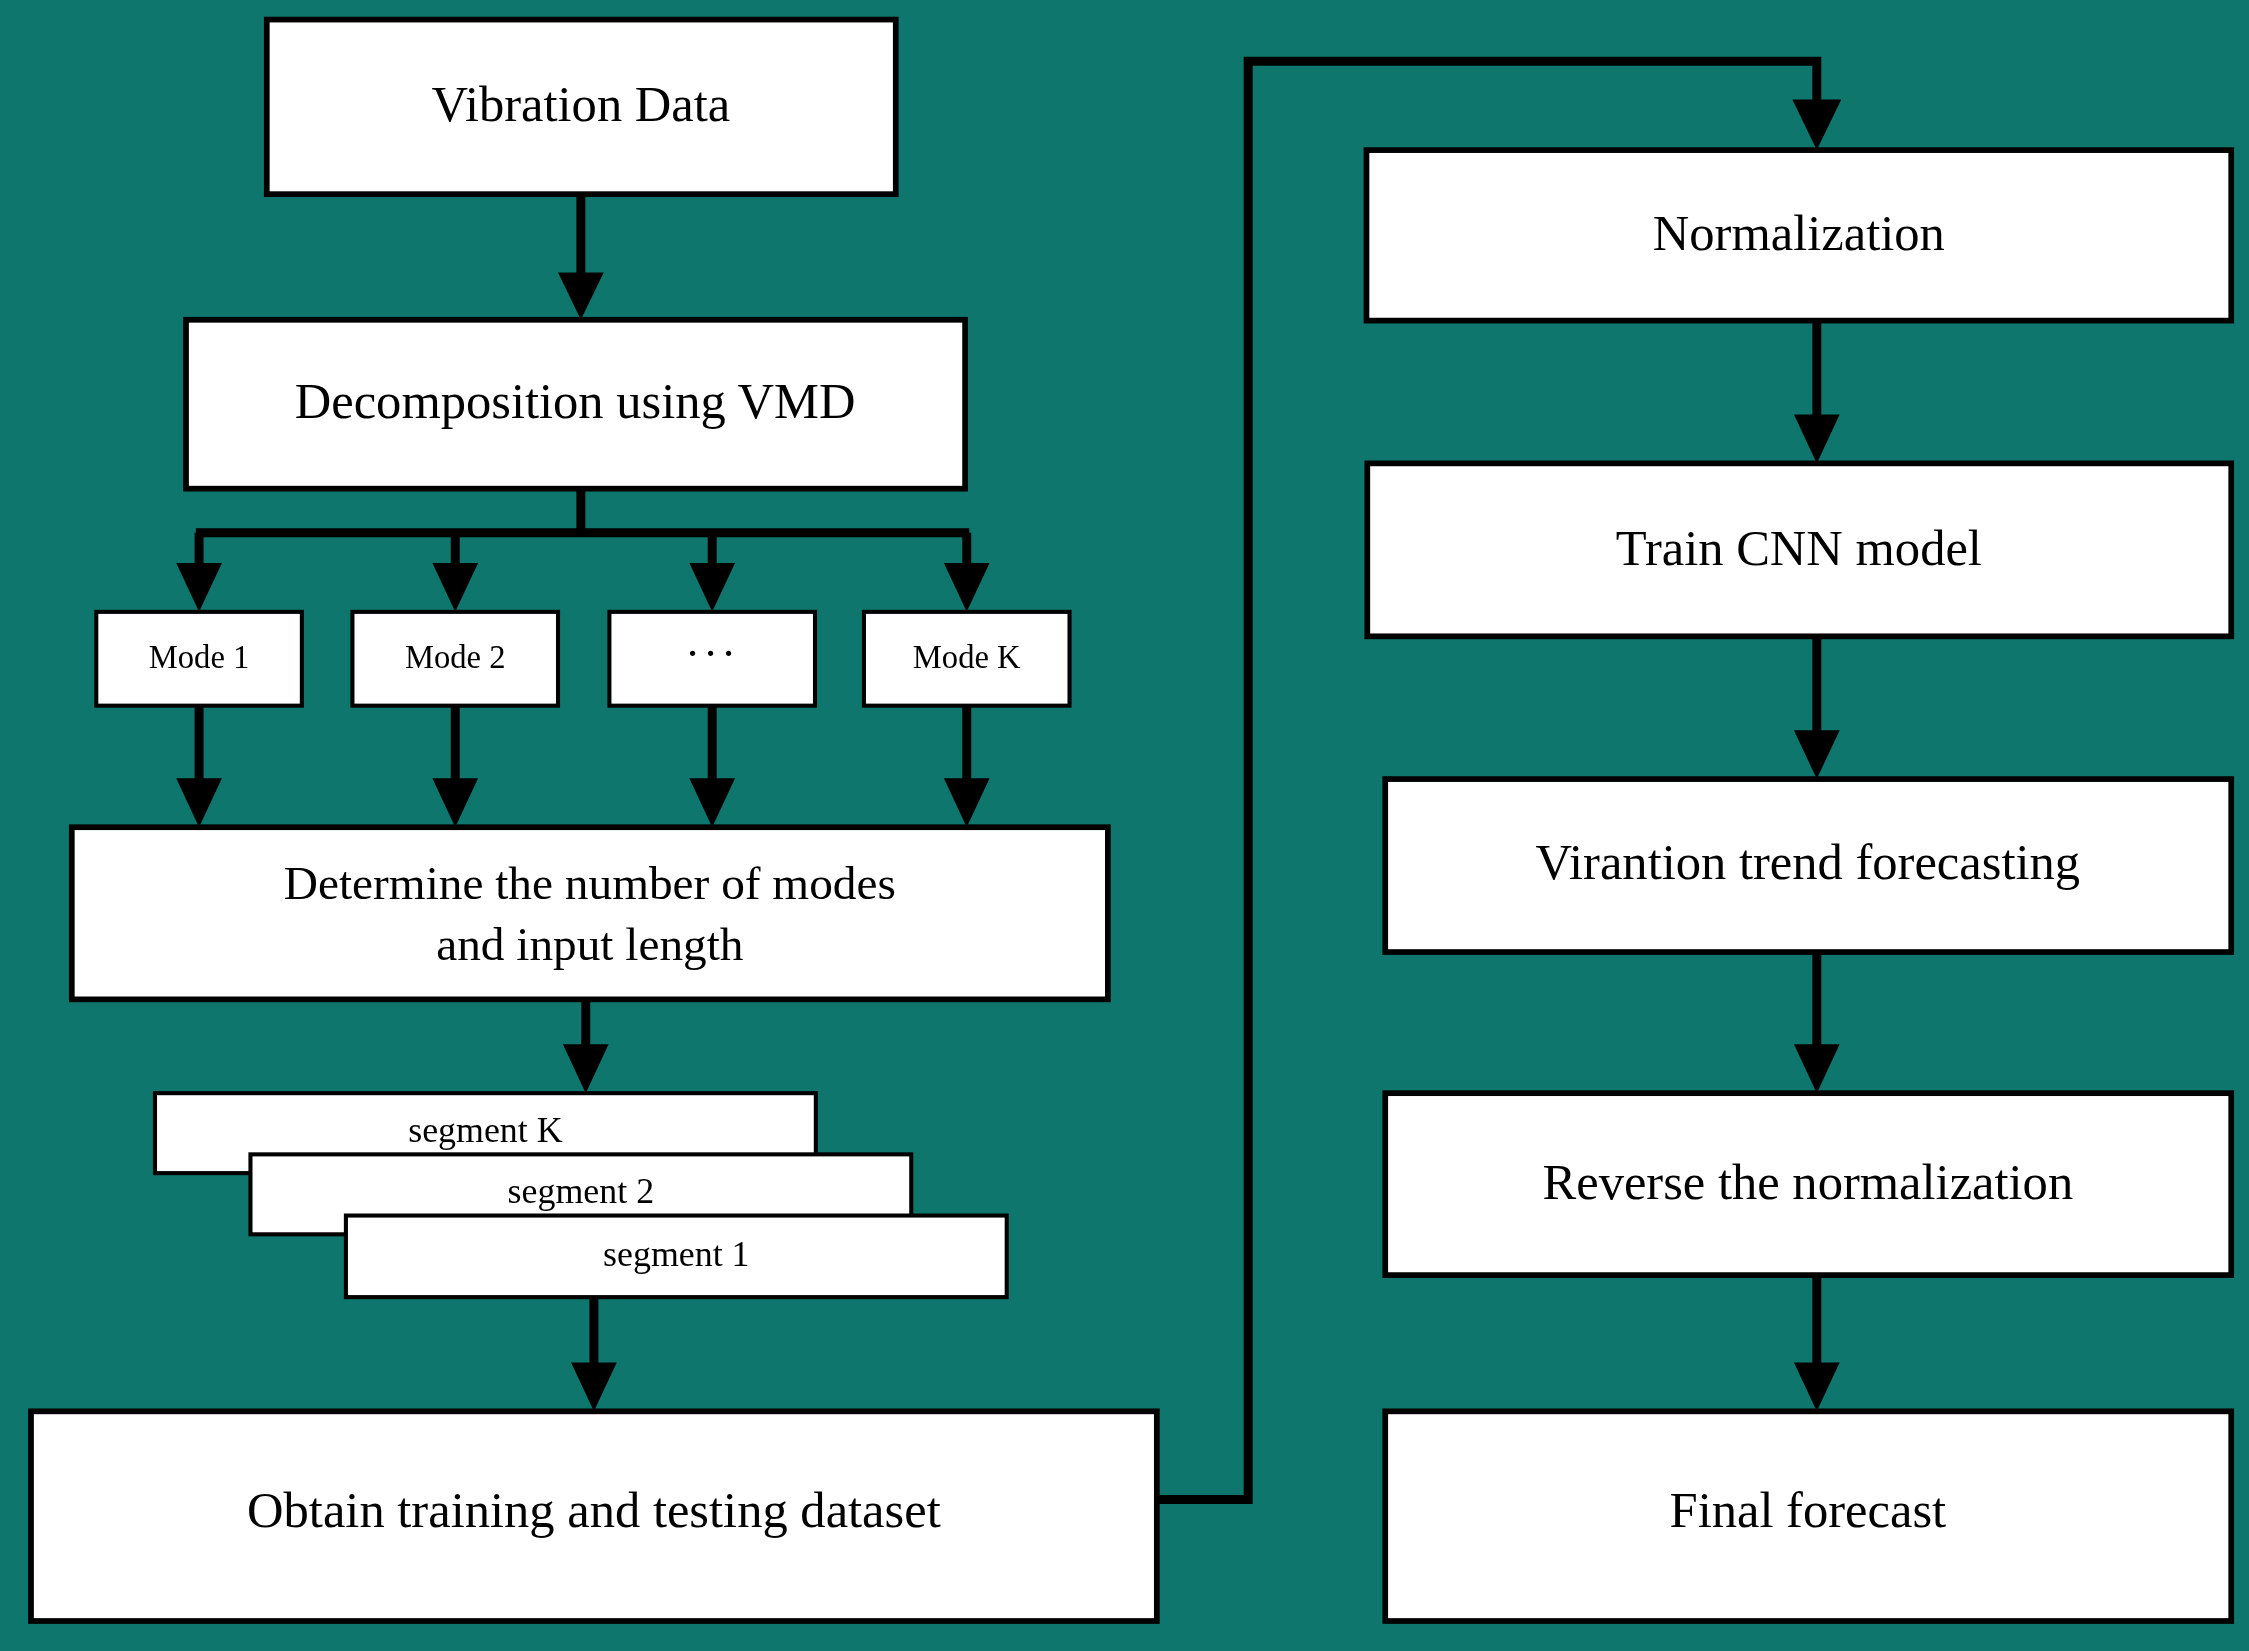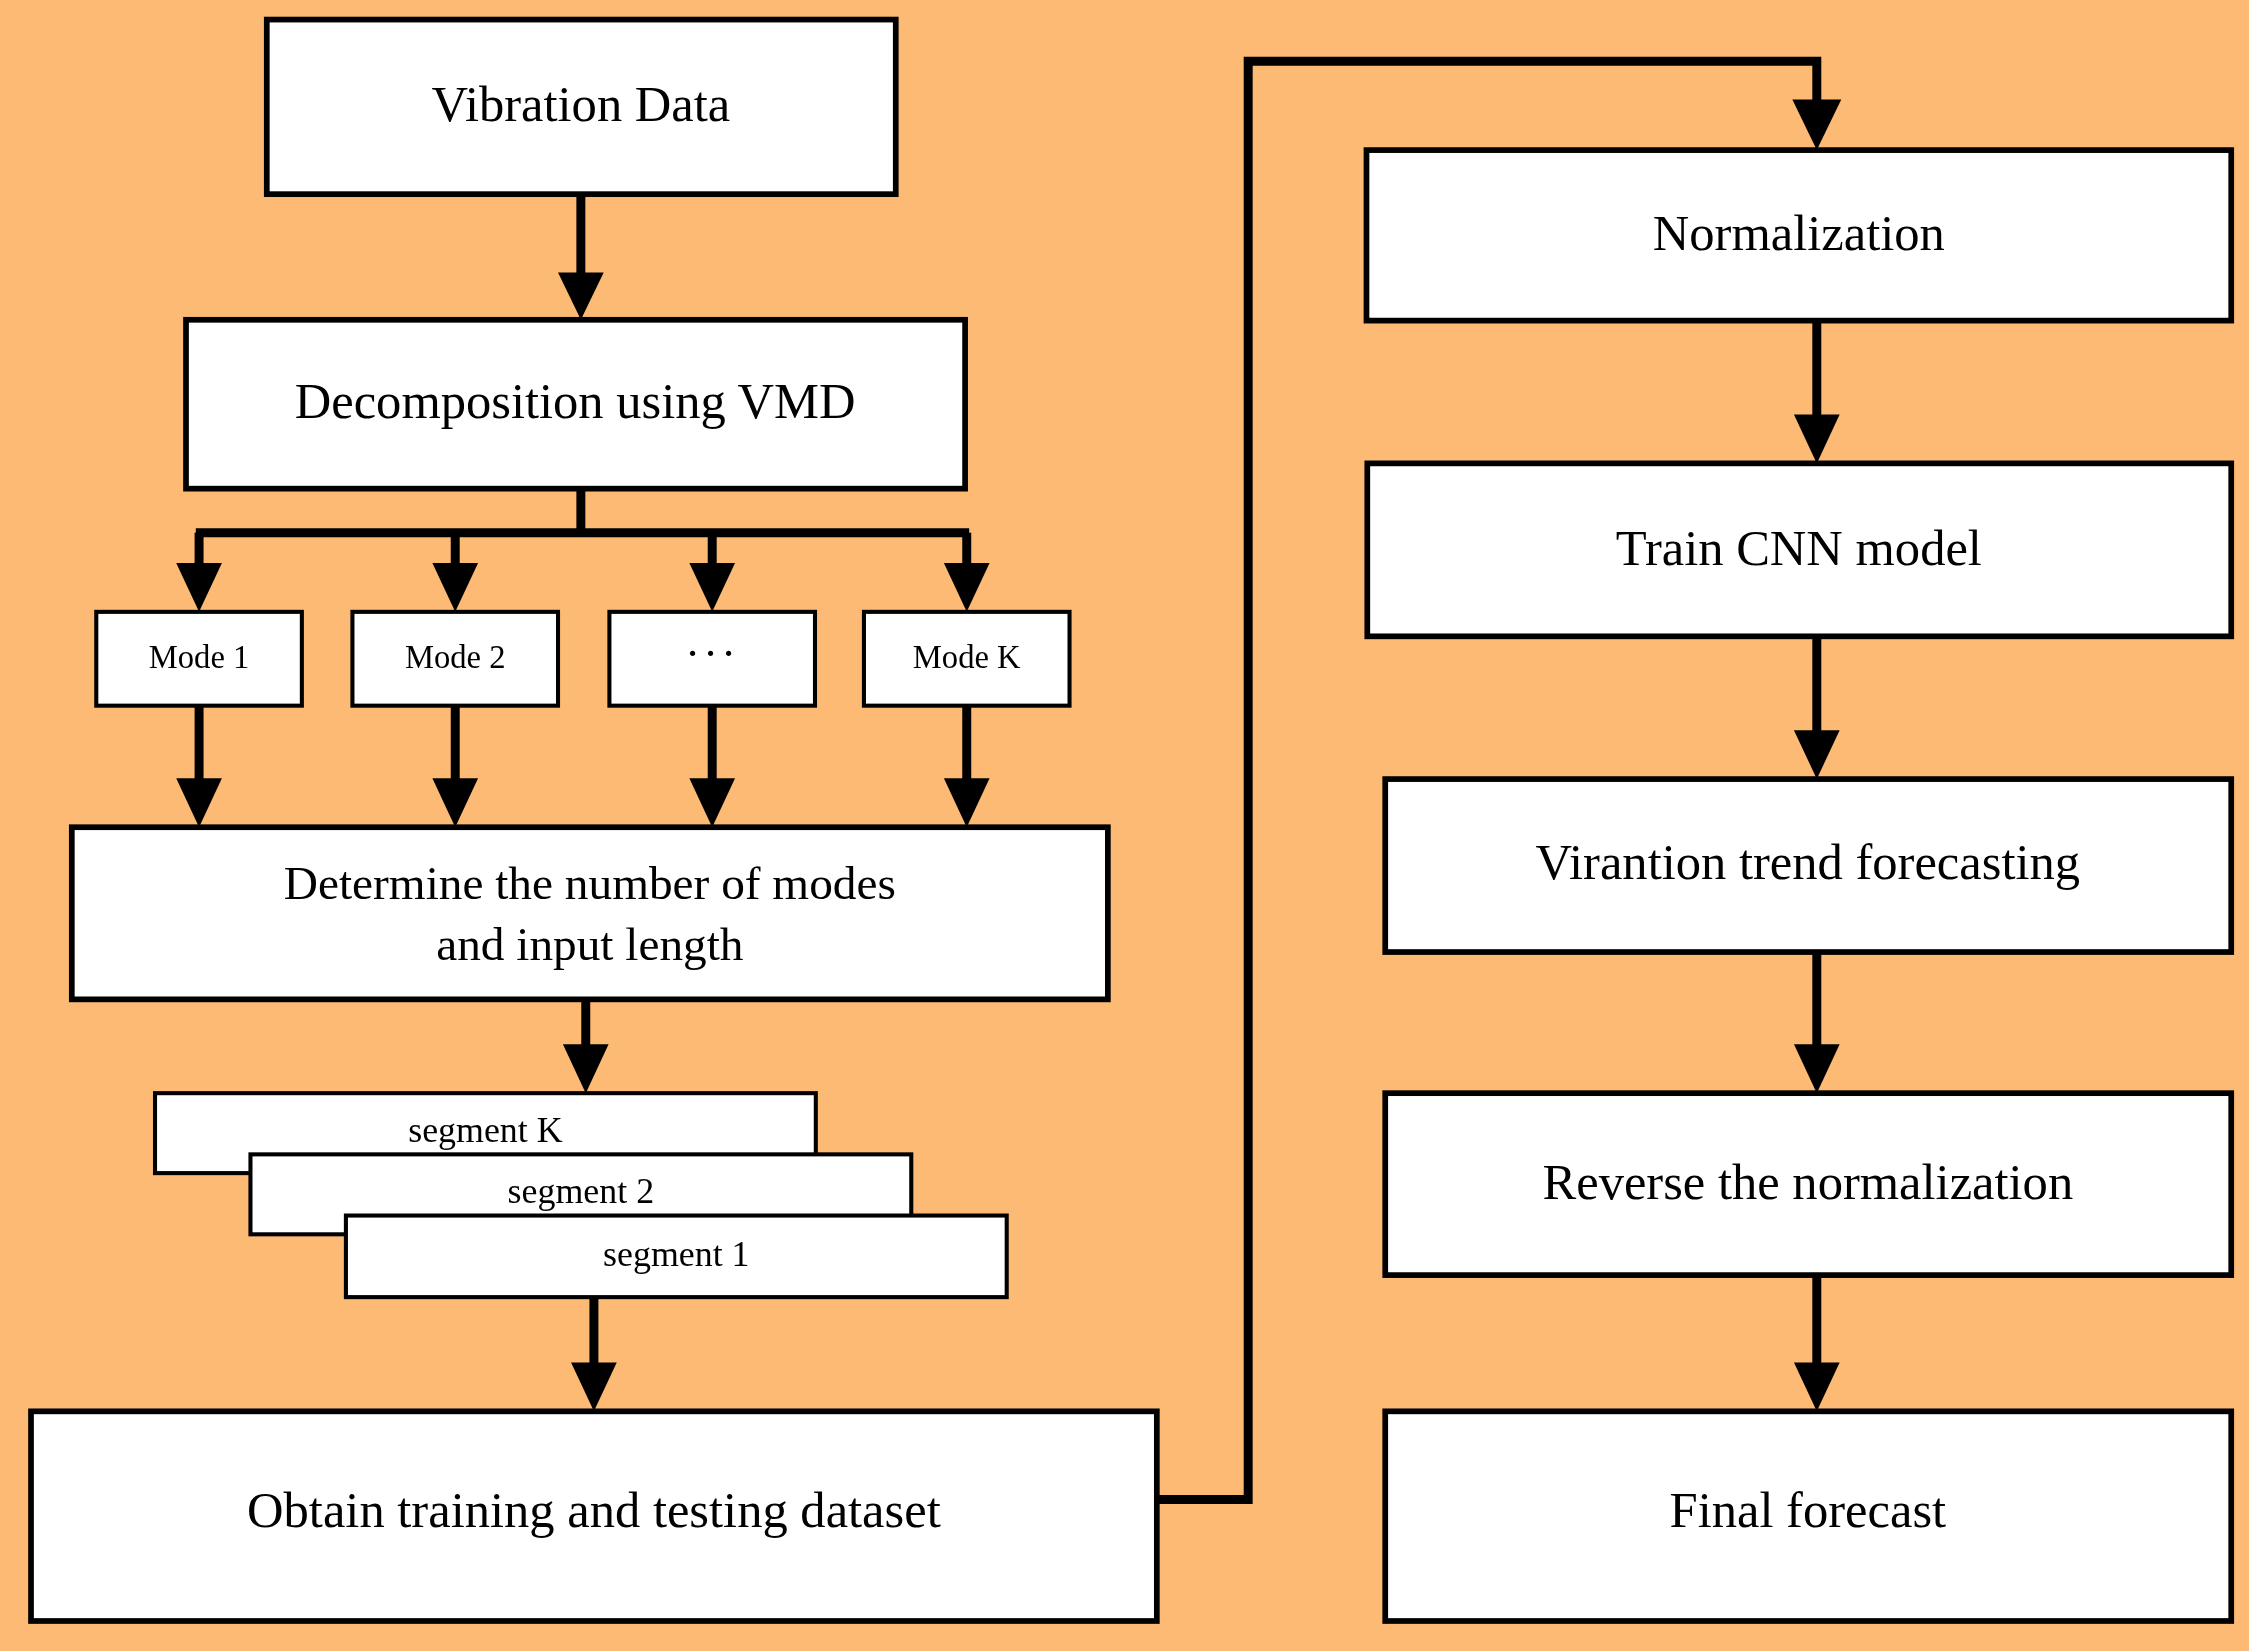--- a/index.html
+++ b/index.html
@@ -7,21 +7,21 @@
     padding: 0;
     background: #ffffff;
   }
   body {
     font-family: "Liberation Serif", "DejaVu Serif", serif;
   }
   #canvas {
     position: relative;
     width: 2250px;
     height: 1652px;
-    background: #fdba74;
+    background: #0f766e;
     overflow: hidden;
   }
   svg.flow {
     position: absolute;
     top: 0;
     left: 0;
     width: 2250px;
     height: 1652px;
     display: block;
   }

